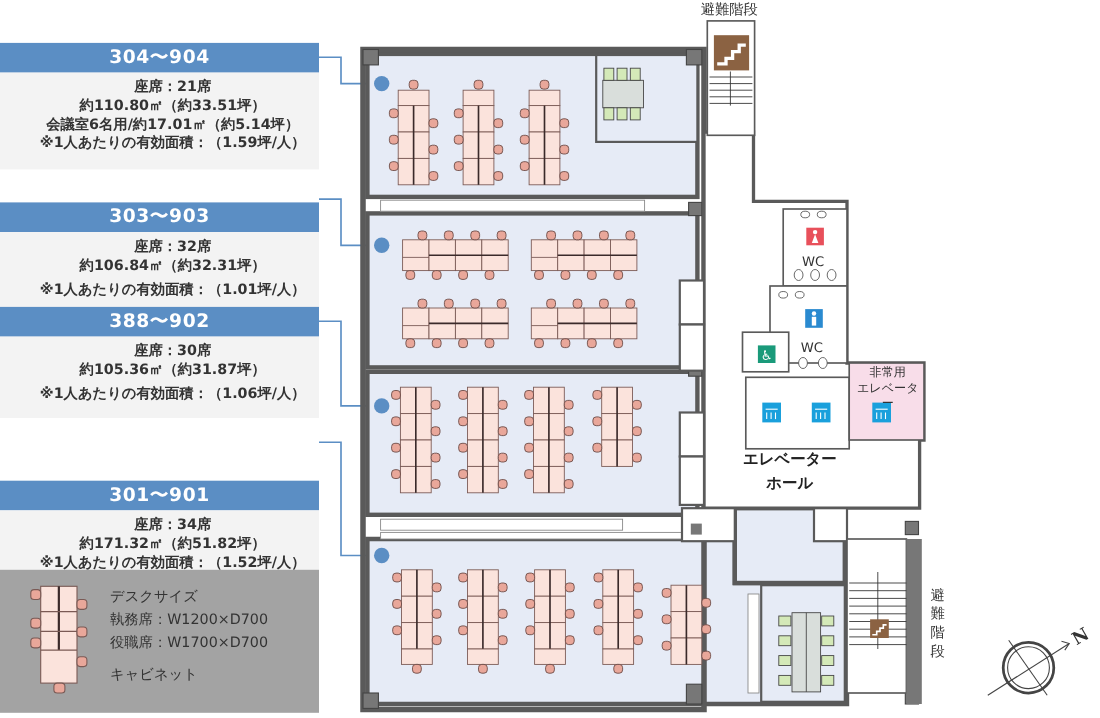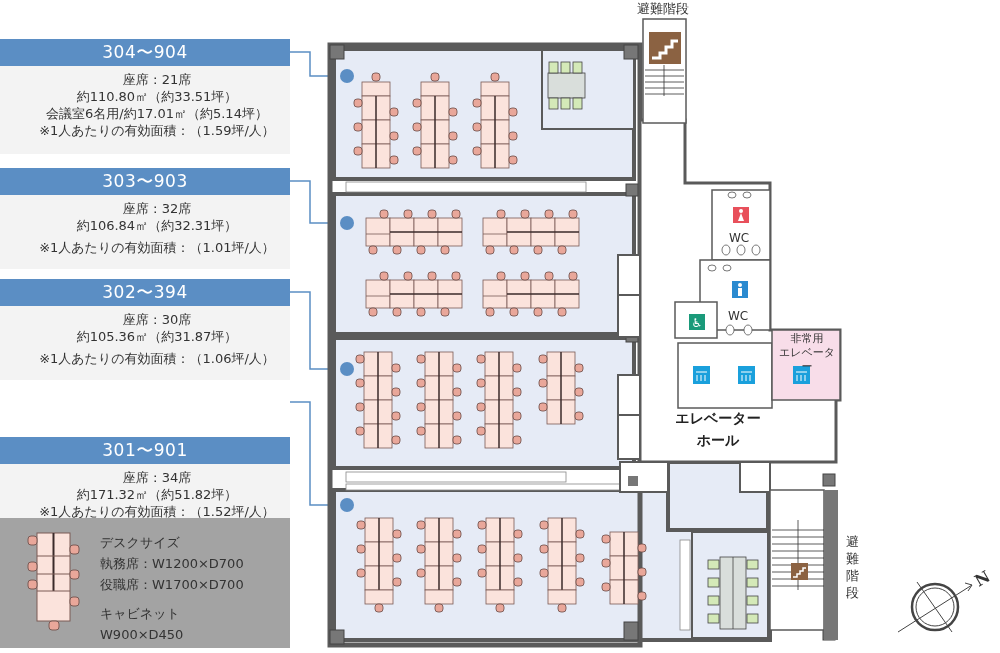--- a/index.html
+++ b/index.html
@@ -1,18 +1,18 @@
 <!DOCTYPE html>
 <html><head>
 <meta charset="utf-8">
 <style>
   * { box-sizing: border-box; margin: 0; padding: 0; }
   body { width: 1000px; height: 653px; background: #ffffff; position: relative; overflow: hidden;
          font-family: "DejaVu Sans", "Liberation Sans", sans-serif; color: #333; }
-  .panel { position: absolute; left: 0; width: 290px; }
+  .panel { position: absolute; left: 0; width: 290px; font-weight: bold; }
   .panel-head { height: 27px; background: #5b8ec4; color: #fff; font-size: 17px; text-align: center; line-height: 27px; letter-spacing: 0.5px; }
   .panel-body { background: #f3f3f3; font-size: 13px; line-height: 17px; text-align: center; padding-top: 5px; color: #333; padding-left: 24px; }
   .panel-body div { white-space: nowrap; }
   .legend { position: absolute; left: 0; top: 518px; width: 290px; height: 130px; background: #a3a3a3; }
   .legend-text { position: absolute; left: 100px; top: 14px; font-size: 13px; line-height: 21px; color: #333; }
   .legend-text .gap { height: 8px; }
   #plan { position: absolute; left: 0; top: 0; }
   .lbl { position: absolute; font-size: 13px; color: #333; }
   .hall { position: absolute; font-size: 14px; font-weight: bold; color: #222; text-align: center; line-height: 22px; }
   .vtext { position: absolute; font-size: 13px; color: #333; width: 14px; line-height: 17px; }
@@ -23,30 +23,30 @@
 
 <div class="panel" style="top:39px;">
   <div class="panel-head">304〜904</div>
   <div class="panel-body" style="height:88px;">
     <div>座席：21席</div>
     <div>約110.80㎡（約33.51坪）</div>
     <div>会議室6名用/約17.01㎡（約5.14坪）</div>
     <div>※1人あたりの有効面積：（1.59坪/人）</div>
   </div>
 </div>
-<div class="panel" style="top:168px;">
+<div class="panel" style="top:184px;">
   <div class="panel-head">303〜903</div>
   <div class="panel-body" style="height:74px;">
     <div>座席：32席</div>
     <div>約106.84㎡（約32.31坪）</div>
     <div style="margin-top:5px;">※1人あたりの有効面積：（1.01坪/人）</div>
   </div>
 </div>
 <div class="panel" style="top:279px;">
-  <div class="panel-head">302〜394</div>
+  <div class="panel-head">388〜902</div>
   <div class="panel-body" style="height:74px;text-align:center;">
     <div>座席：30席</div>
     <div>約105.36㎡（約31.87坪）</div>
     <div style="margin-top:5px;">※1人あたりの有効面積：（1.06坪/人）</div>
   </div>
 </div>
 <div class="panel" style="top:389px;margin-top:48px;">
   <div class="panel-head">301〜901</div>
   <div class="panel-body" style="height:94px;">
     <div>座席：34席</div>
@@ -71,21 +71,20 @@
       <rect x="50" y="79" width="9" height="9" rx="3" fill="#e9a79a"></rect>
       <rect x="29" y="103" width="10" height="9" rx="3" fill="#e9a79a"></rect>
     </g>
   </svg>
   <div class="legend-text">
     <div>デスクサイズ</div>
     <div>執務席：W1200×D700</div>
     <div>役職席：W1700×D700</div>
     <div class="gap"></div>
     <div>キャビネット</div>
-    <div>W900×D450</div>
   </div>
 </div>
 
 <svg id="plan" width="1000" height="653">
 
   <g stroke="#5b8ec4" stroke-width="1.5" fill="none">
     <polyline points="290,52 310,52 310,76 346,76"></polyline>
     <polyline points="290,181 310,181 310,223 346,223"></polyline>
     <polyline points="290,292 310,292 310,369 346,369"></polyline>
     <polyline points="290,402 310,402 310,505 346,505"></polyline>

